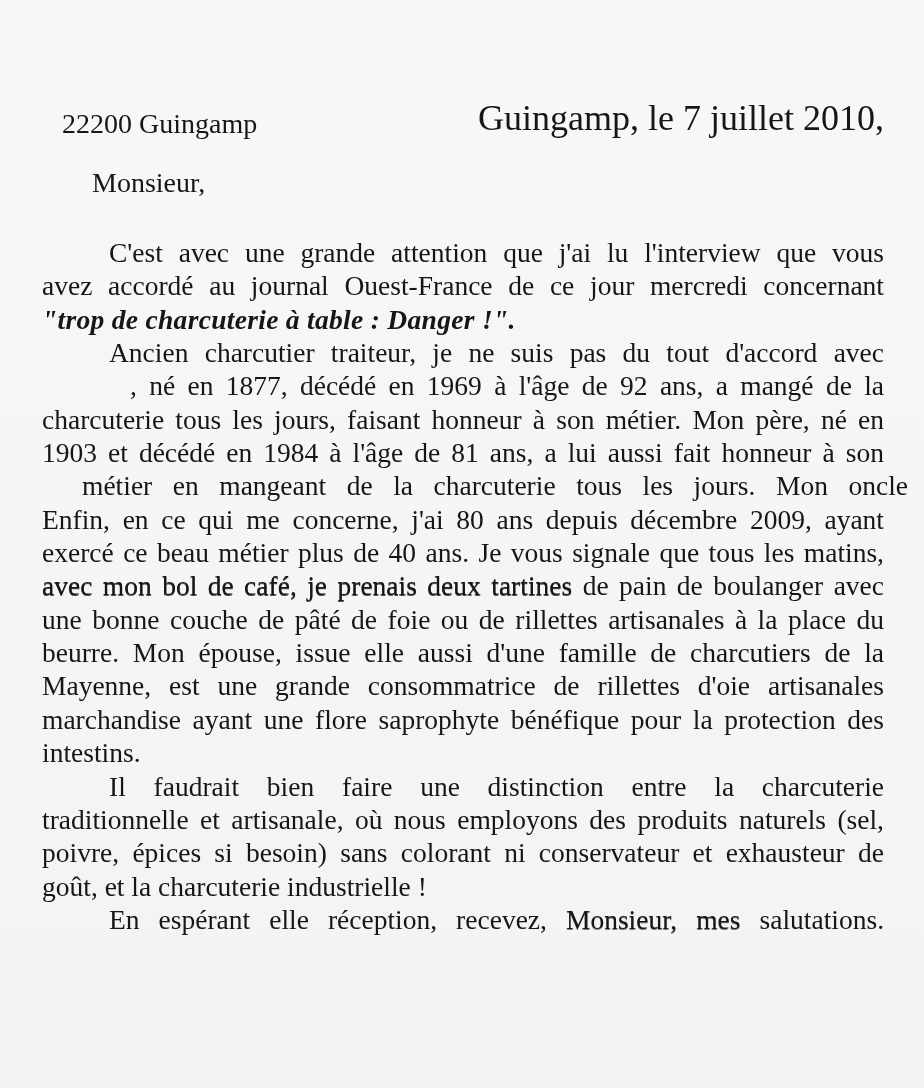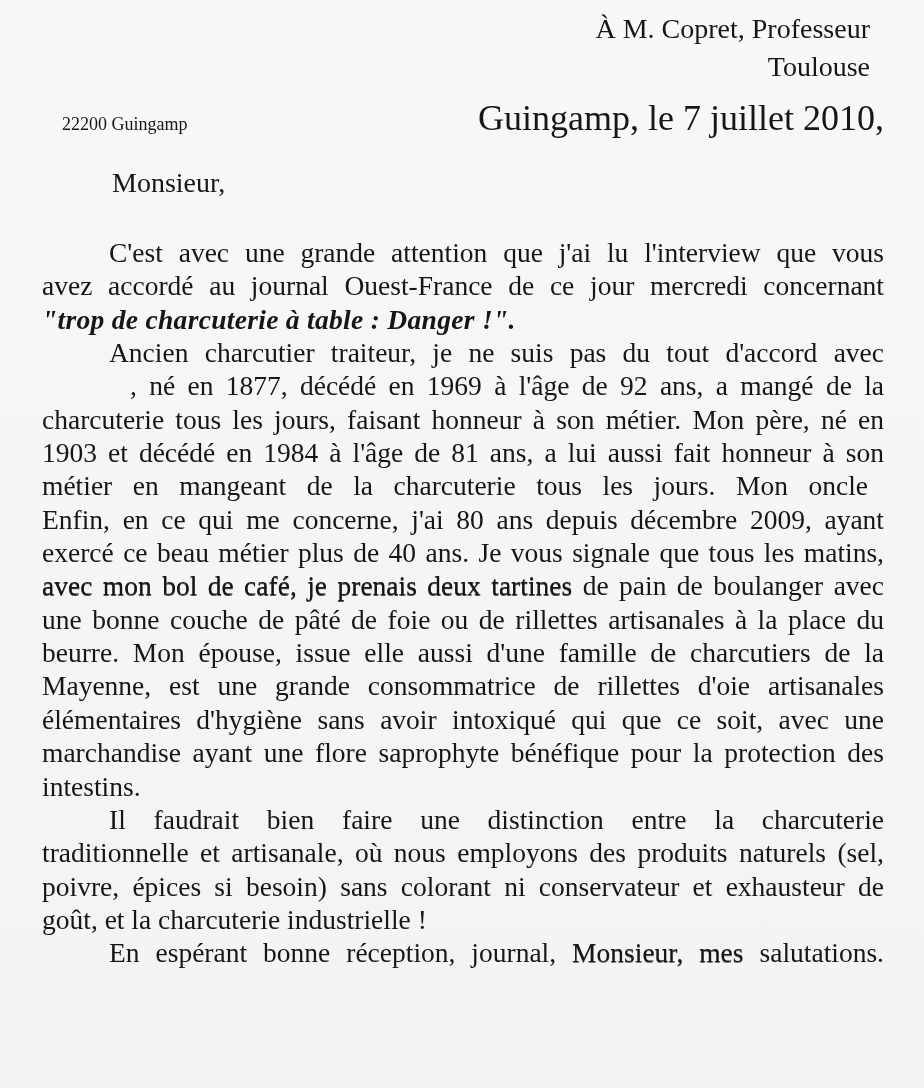--- a/index.html
+++ b/index.html
@@ -32,45 +32,45 @@
   }
   .dateline {
     top: 101px;
     right: 40px;
     font-size: 36px;
     line-height: 34px;
   }
   .sender-city {
     top: 107px;
     left: 62px;
-    font-size: 18px;
+    font-size: 28px;
     line-height: 34px;
   }
   .salutation {
     top: 166px;
-    left: 112px;
+    left: 92px;
     font-size: 28px;
     line-height: 34px;
   }
 
   
   .body-text {
     top: 236px;
     left: 42px;
     width: 842px;
     font-size: 27.5px;
     line-height: 33.35px;
   }
   .ln { white-space: normal; }
   .jf {
     text-align: justify;
     text-align-last: justify;
   }
   .ind { text-indent: 67px; }
-  .w826 { width: 826px; }
+  .w826 { width: 826px; margin-left: 40px; }
   .w713 { width: 713px; }
   .bold-ital {
     font-weight: bold;
     font-style: italic;
     letter-spacing: 0.3px;
   }
   .sp88 { display: inline-block; width: 88px; }
   .sp40 { display: inline-block; width: 40px; }
   .sp135 { display: inline-block; width: 135px; }
   .smear {
@@ -78,24 +78,20 @@
   }
   .smear-soft {
     text-shadow: 0 0.8px 0.5px rgba(20,20,20,0.55);
   }
 </style>
 </head>
 <body>
 
 <div class="page">
 
-  <div class="abs recipient">
-    <div>À M. Copret, Professeur</div>
-    <div>Toulouse</div>
-  </div>
 
   <div class="abs sender-city">22200 Guingamp</div>
 
   <div class="abs dateline">Guingamp, le 7 juillet 2010,</div>
 
   <div class="abs salutation">Monsieur,</div>
 
   <div class="abs body-text">
     <div class="ln jf ind">C'est avec une grande attention que j'ai lu l'interview que vous</div>
     <div class="ln jf">avez accordé au journal Ouest-France de ce jour mercredi concernant</div>
@@ -104,23 +100,22 @@
     <div class="ln jf"><span class="sp88"></span><span>, né en 1877, décédé en 1969 à l'âge de 92 ans, a mangé de la</span></div>
     <div class="ln jf">charcuterie tous les jours, faisant honneur à son métier. Mon père, né en</div>
     <div class="ln jf">1903 et décédé en 1984 à l'âge de 81 ans, a lui aussi fait honneur à son</div>
     <div class="ln jf w826">métier en mangeant de la charcuterie tous les jours. Mon oncle</div>
     <div class="ln jf">Enfin, en ce qui me concerne, j'ai 80 ans depuis décembre 2009, ayant</div>
     <div class="ln jf">exercé ce beau métier plus de 40 ans. Je vous signale que tous les matins,</div>
     <div class="ln jf"><span class="smear">avec mon bol de café, je prenais deux tartines</span> <span>de pain de boulanger avec</span></div>
     <div class="ln jf">une bonne couche de pâté de foie ou de rillettes artisanales à la place du</div>
     <div class="ln jf">beurre. Mon épouse, issue elle aussi d'une famille de charcutiers de la</div>
     <div class="ln jf">Mayenne, est une grande consommatrice de rillettes d'oie artisanales</div>
-    <div class="ln jf">élémentaires d'hygiène sans avoir intoxiqué qui que ce soit, avec une</div>
     <div class="ln jf">marchandise ayant une flore saprophyte bénéfique pour la protection des</div>
     <div class="ln">intestins.</div>
     <div class="ln jf ind">Il faudrait bien faire une distinction entre la charcuterie</div>
     <div class="ln jf">traditionnelle et artisanale, où nous employons des produits naturels (sel,</div>
     <div class="ln jf">poivre, épices si besoin) sans colorant ni conservateur et exhausteur de</div>
     <div class="ln">goût, et la charcuterie industrielle !</div>
-    <div class="ln jf ind"><span>En espérant bonne réception, journal,</span> <span class="smear-soft">Monsieur, mes</span> <span>salutations.</span></div>
+    <div class="ln jf ind"><span>En espérant elle réception, recevez,</span> <span class="smear-soft">Monsieur, mes</span> <span>salutations.</span></div>
   </div>
 
 </div>
 
 </body></html>

